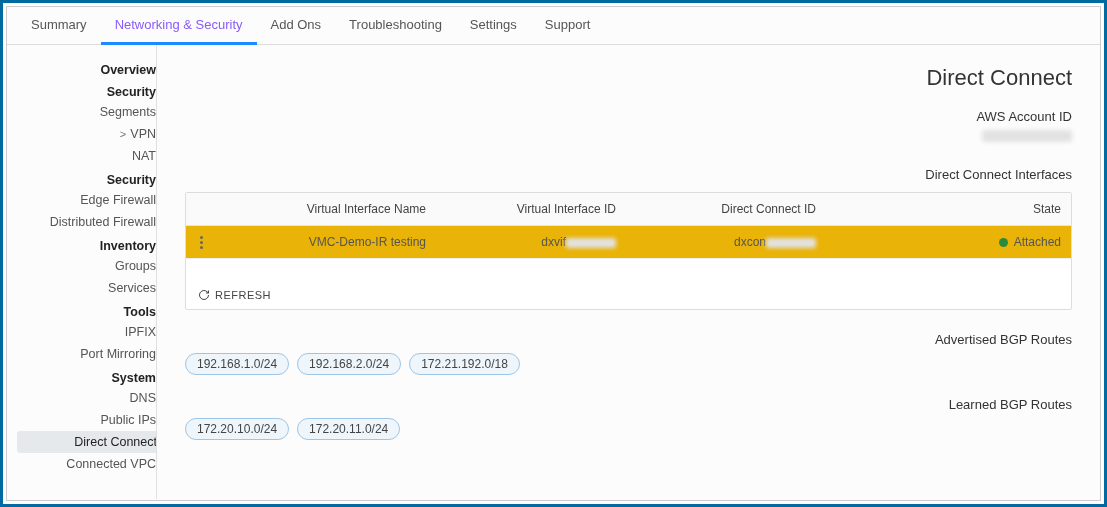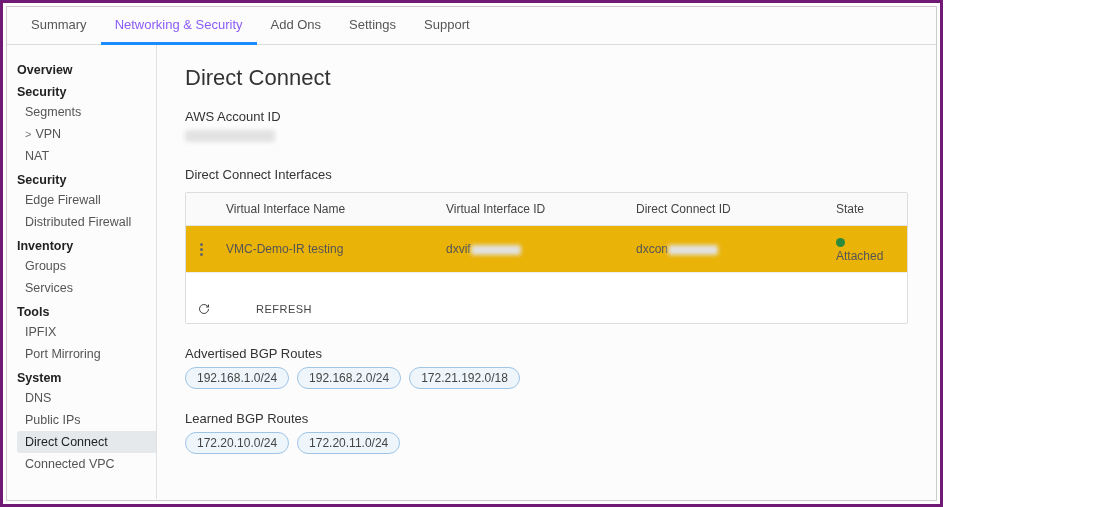--- a/index.html
+++ b/index.html
@@ -1,17 +1,17 @@
 <!DOCTYPE html>
 <html><head>
 <meta charset="utf-8">
 <style>
   * { box-sizing: border-box; margin: 0; padding: 0; }
   html, body { width: 1107px; height: 507px; font-family: Arial, Helvetica, sans-serif; font-size: 13px; color: #333; background: #fff; }
-  .outer-border { border: 3px solid #701a75; width: 943px; height: 507px; padding: 3px; }
+  .outer-border { border: 3px solid #0369a1; width: 1107px; height: 507px; padding: 3px; text-align: right; }
   .inner-border { border: 1px solid #ccc; width: 100%; height: 100%; overflow: hidden; background: #fcfcfc; }
 
   
   .tabs { display: flex; border-bottom: 1px solid #ddd; padding: 0 10px; }
   .tab { padding: 10px 14px; color: #565656; cursor: pointer; font-size: 13px; }
   .tab.active { color: #8b5cf6; font-weight: 400; border-bottom: 3px solid #1a8cff; margin-bottom: -1px; }
 
   
   .body { display: flex; height: calc(100% - 39px); }
 
@@ -35,41 +35,42 @@
   .dc-cell { padding: 9px 10px; font-size: 12px; color: #555; }
   .c-menu { width: 30px; }
   .c-name { flex: 0 0 220px; }
   .c-vid  { flex: 0 0 190px; }
   .c-dcid { flex: 0 0 200px; }
   .c-state{ flex: 1; }
   .dc-head .dc-cell { font-weight: 400; color: #444; }
   .dc-row { display: flex; align-items: center; border-bottom: 1px solid #eee; background: #eab308; }
   .dc-row .dc-cell { color: #555; }
   .row-pad { height: 22px; }
-  .dc-refresh { padding: 8px 12px; font-size: 11px; letter-spacing: 0.5px; color: #444; display: flex; align-items: center; cursor: pointer; gap: 41px; }
+  .dc-refresh { padding: 8px 12px; font-size: 11px; letter-spacing: 0.5px; color: #444; display: flex; align-items: center; cursor: pointer; }
   .dc-refresh svg { margin-right: 5px; }
   .kebab { cursor: pointer; color: #777; font-size: 14px; line-height: 0.4; display: flex; flex-direction: column; align-items: center; gap: 2px; }
   .kebab span { display:block; width:3px; height:3px; background:#666; border-radius:50%; }
   .status-dot { display:inline-block; width:9px; height:9px; border-radius:50%; background:#2b8a3e; margin-right:6px; vertical-align:middle; }
   .blur-inline { display:inline-block; width:50px; height:10px; background:#e2e2e2; border-radius:2px; filter: blur(2px); vertical-align:middle; }
 
   
   .pill-row { margin-top: 6px; display:flex; gap:8px; }
   .pill { border: 1px solid #9ec5e6; background: #eef6fc; color: #444; padding: 3px 11px; border-radius: 12px; font-size: 12px; }
 </style>
 </head>
 <body>
 
 <div class="outer-border">
 <div class="inner-border">
 
   <div class="tabs">
     <div class="tab">Summary</div>
     <div class="tab active">Networking &amp; Security</div>
     <div class="tab">Add Ons</div>
+    <div class="tab">Troubleshooting</div>
     <div class="tab">Settings</div>
     <div class="tab">Support</div>
   </div>
 
   <div class="body">
 
     <div class="sidebar">
       <div class="side-section">Overview</div>
 
       <div class="side-section">Security</div>

